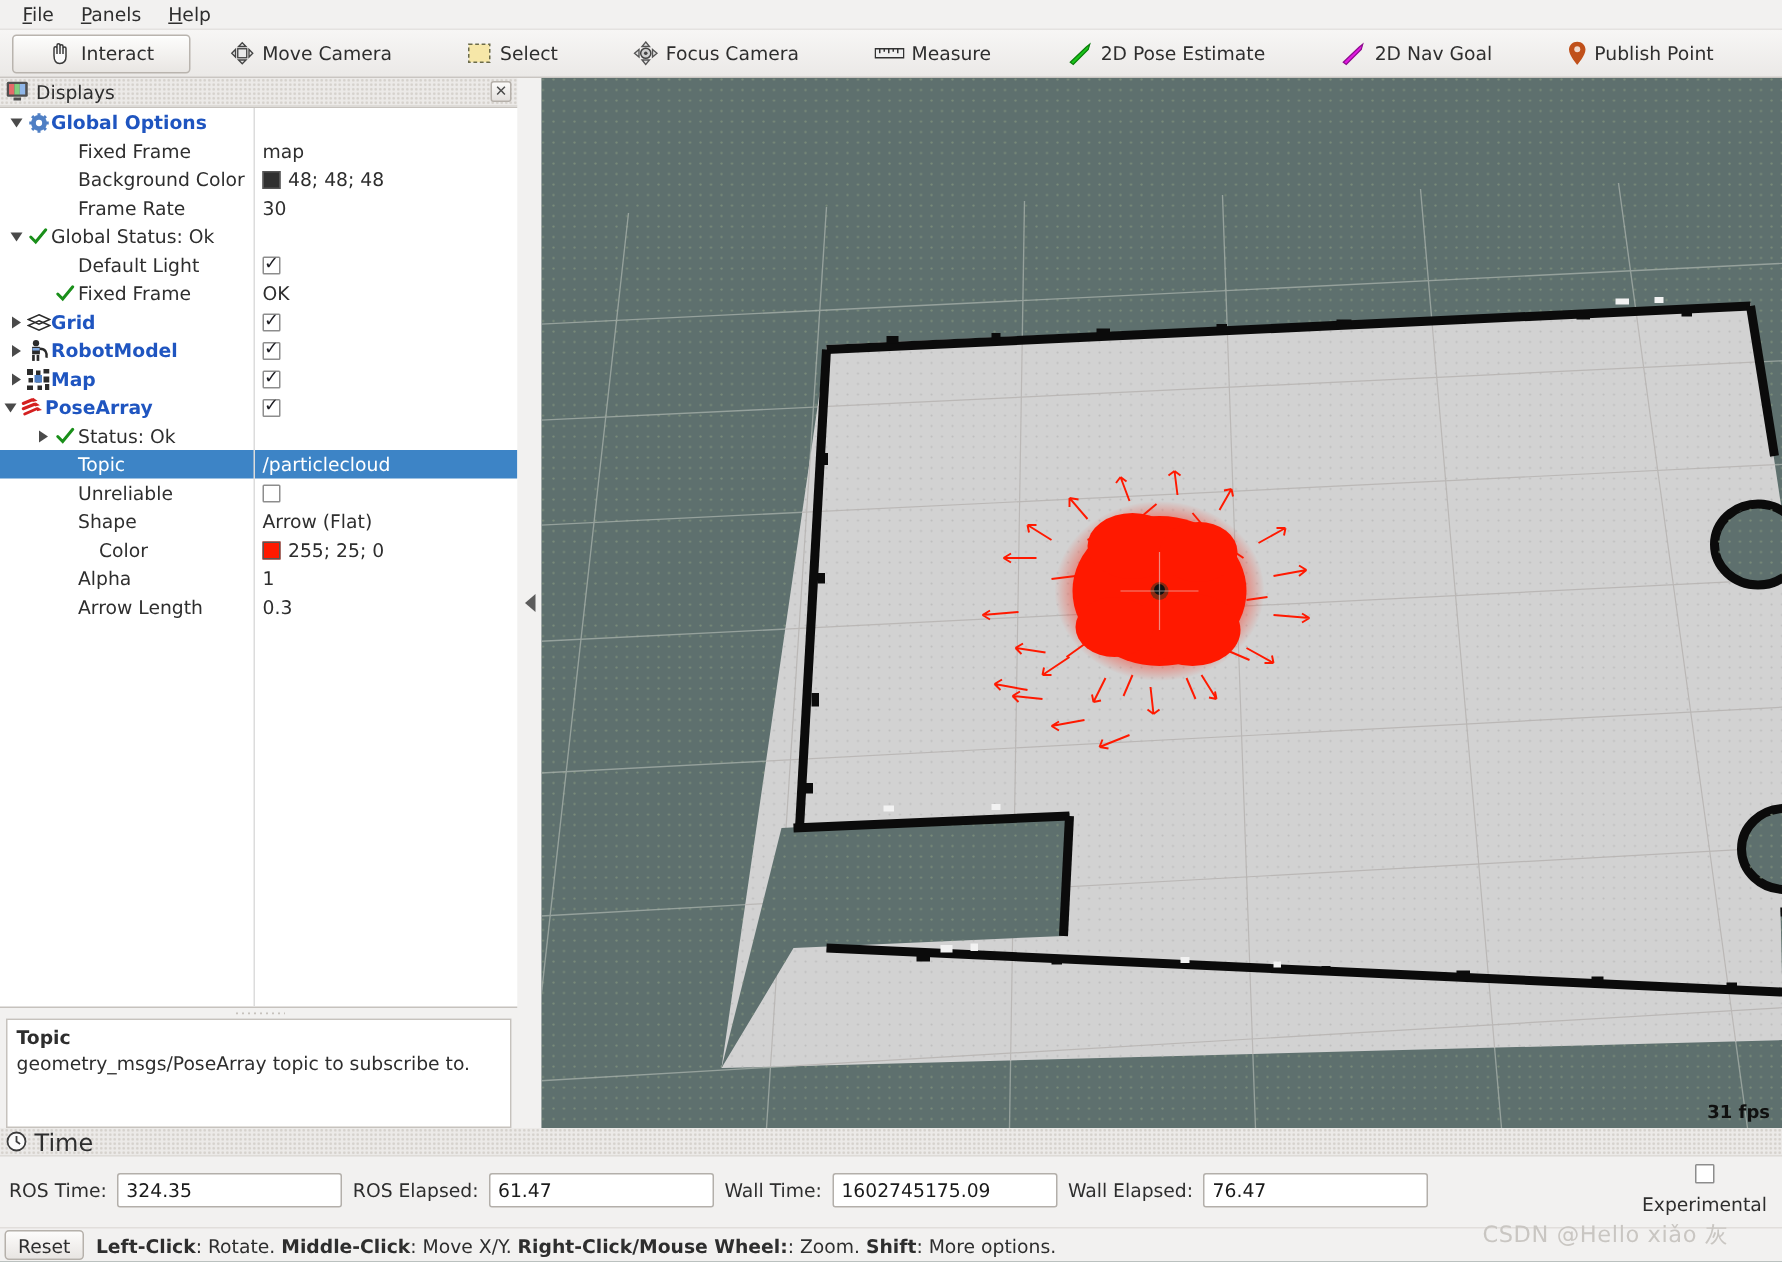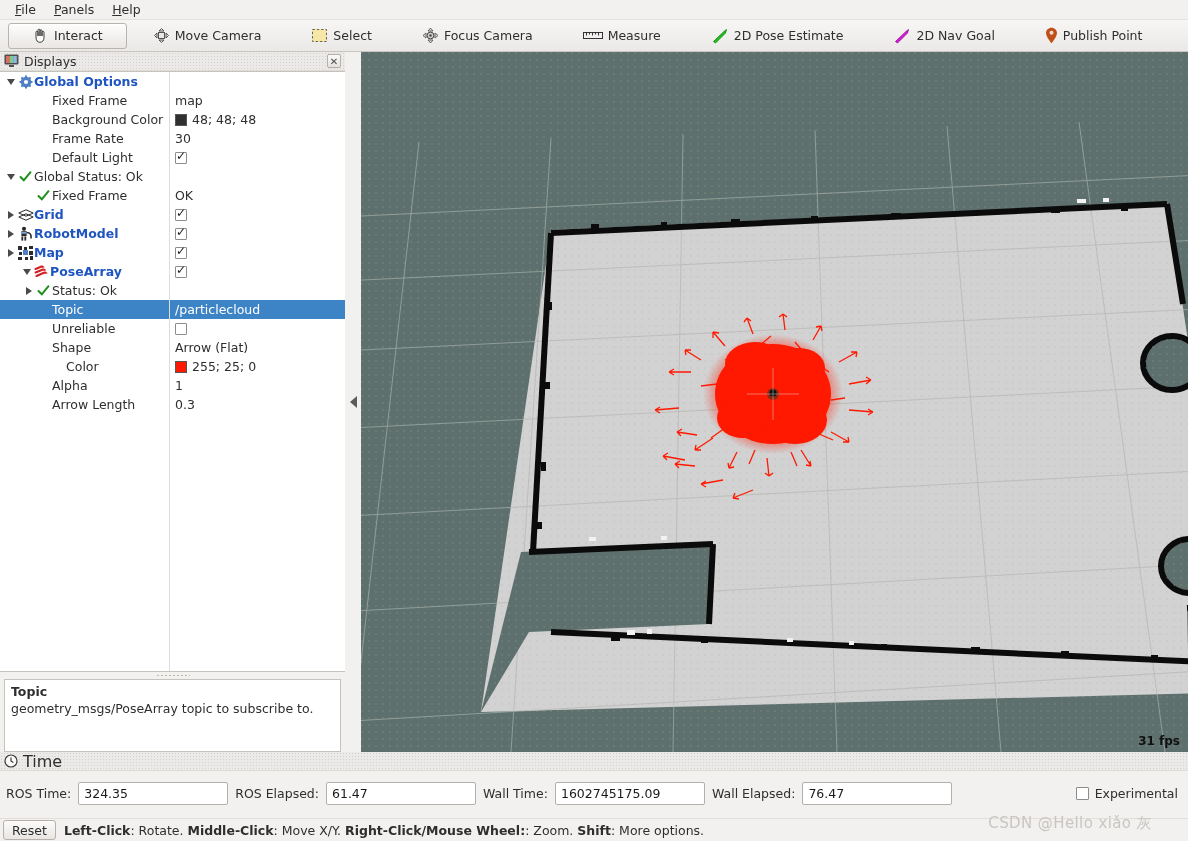--- a/index.html
+++ b/index.html
@@ -133,21 +133,21 @@
     background-size:3px 3px; background-color:#eceae8;
     border-bottom:1px solid #dedbd7;
   }
   #time-title .t { margin-left:5px; font-size:16px; }
   #time-fields { display:flex; align-items:center; height:44px; padding:0 6px; gap:7px; }
   .tf-label { font-size:12.5px; white-space:nowrap; }
   .tfield {
     height:23px; border:1px solid #b3afaa; background:#fff; border-radius:2px;
     padding:0 5px; display:flex; align-items:center; font-size:12.5px; color:#1a1a1a;
   }
-  #exp-wrap { margin-left:auto; display:flex; align-items:center; gap:6px; padding-right:4px; }
+  #exp-wrap { margin-left:auto; display:flex; align-items:center; gap:6px; padding-right:4px;flex-direction:column; }
   .chk2 { width:13px;height:13px;border:1px solid #8d8d8d;background:#fff;border-radius:1px; }
   
   #statusbar {
     position:absolute; left:0; top:818px; width:1188px; height:23px;
     background:#f2f1f0; display:flex; align-items:center; gap:8px; padding-left:3px;
     border-top:1px solid #e1dedb;
   }
   #reset-btn {
     height:20px; padding:0 8px; border:1px solid #b6b1ab; border-radius:3px;
     background:linear-gradient(#fdfcfb,#e8e5e2); font-size:12.5px;
@@ -333,42 +333,42 @@
             <div class="lbl" style="padding-left: 22px;">
               <span class="twisty"></span>
               <span class="ic"></span>
               <span>Frame Rate</span>
             </div>
             <div class="val">
               <span>30</span>
             </div>
           </div>
           <div class="row">
-            <div class="lbl" style="padding-left: 22px;">
-              <span class="twisty"></span>
-              <span class="ic"></span>
-              <span>Default Light</span>
-            </div>
-            <div class="val">
-              <span class="chk on"></span>
-            </div>
-          </div>
-          <div class="row">
             <div class="lbl" style="padding-left: 4px;">
               <span class="twisty">
                 <span class="tri-d"></span>
               </span>
               <span class="ic">
                 <svg width="13" height="13" viewBox="0 0 13 13">
                   <path d="M1.5 7 L4.8 10.3 L11.5 2.2" stroke="#1a8f1a" stroke-width="2" fill="none" stroke-linecap="round"></path>
                 </svg>
               </span>
               <span>Global Status: Ok</span>
             </div>
             <div class="val"></div>
+          </div>
+          <div class="row">
+            <div class="lbl" style="padding-left: 22px;">
+              <span class="twisty"></span>
+              <span class="ic"></span>
+              <span>Default Light</span>
+            </div>
+            <div class="val">
+              <span class="chk on"></span>
+            </div>
           </div>
           <div class="row">
             <div class="lbl" style="padding-left: 22px;">
               <span class="twisty"></span>
               <span class="ic">
                 <svg width="13" height="13" viewBox="0 0 13 13">
                   <path d="M1.5 7 L4.8 10.3 L11.5 2.2" stroke="#1a8f1a" stroke-width="2" fill="none" stroke-linecap="round"></path>
                 </svg>
               </span>
               <span>Fixed Frame</span>
@@ -439,21 +439,21 @@
                   <rect x="5" y="4" width="5" height="5" fill="#4f7fc4"></rect>
                 </svg>
               </span>
               <span class="name-blue">Map</span>
             </div>
             <div class="val">
               <span class="chk on"></span>
             </div>
           </div>
           <div class="row">
-            <div class="lbl" style="padding-left: 20px;">
+            <div class="lbl" style="padding-left: 0;">
               <span class="twisty">
                 <span class="tri-d"></span>
               </span>
               <span class="ic">
                 <svg width="16" height="13" viewBox="0 0 16 13">
                   <g stroke="#d42020" stroke-width="2" fill="none" stroke-linecap="round">
                     <path d="M1.5 4 L7.5 1.5"></path>
                     <path d="M1.5 7.5 L9 4.5"></path>
                     <path d="M2.5 11 L10.5 7.5"></path>
                   </g>

